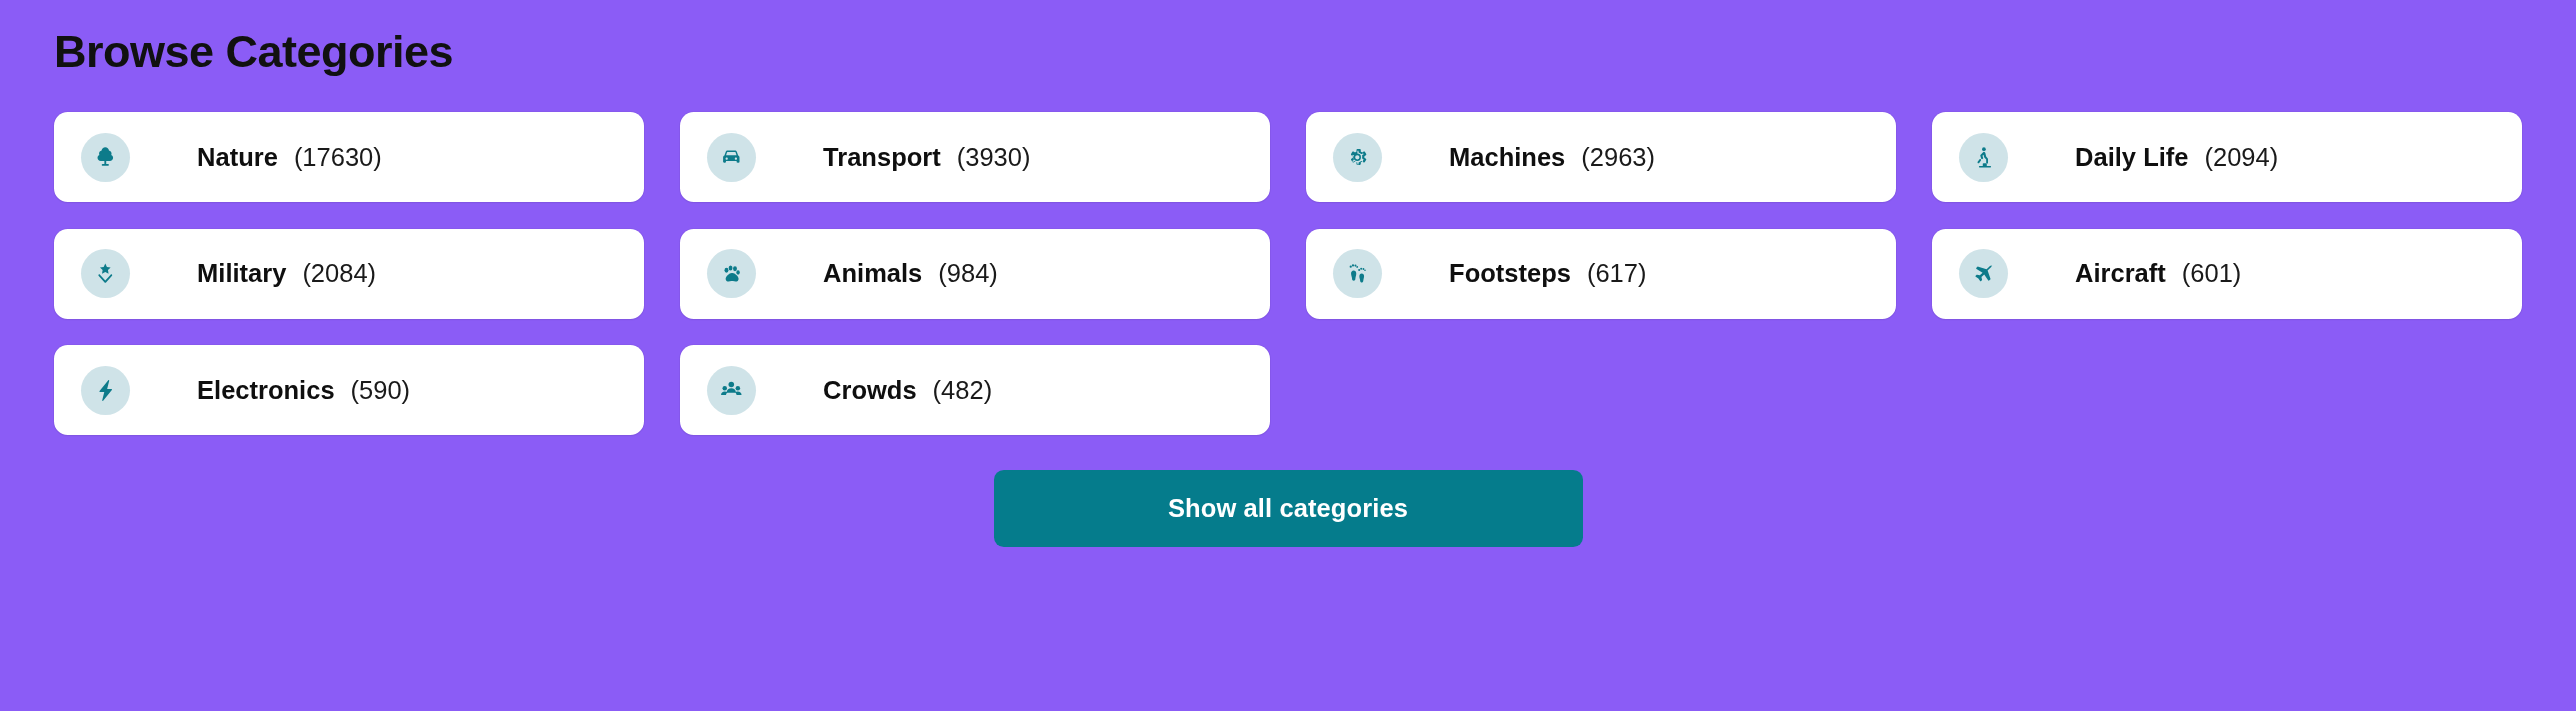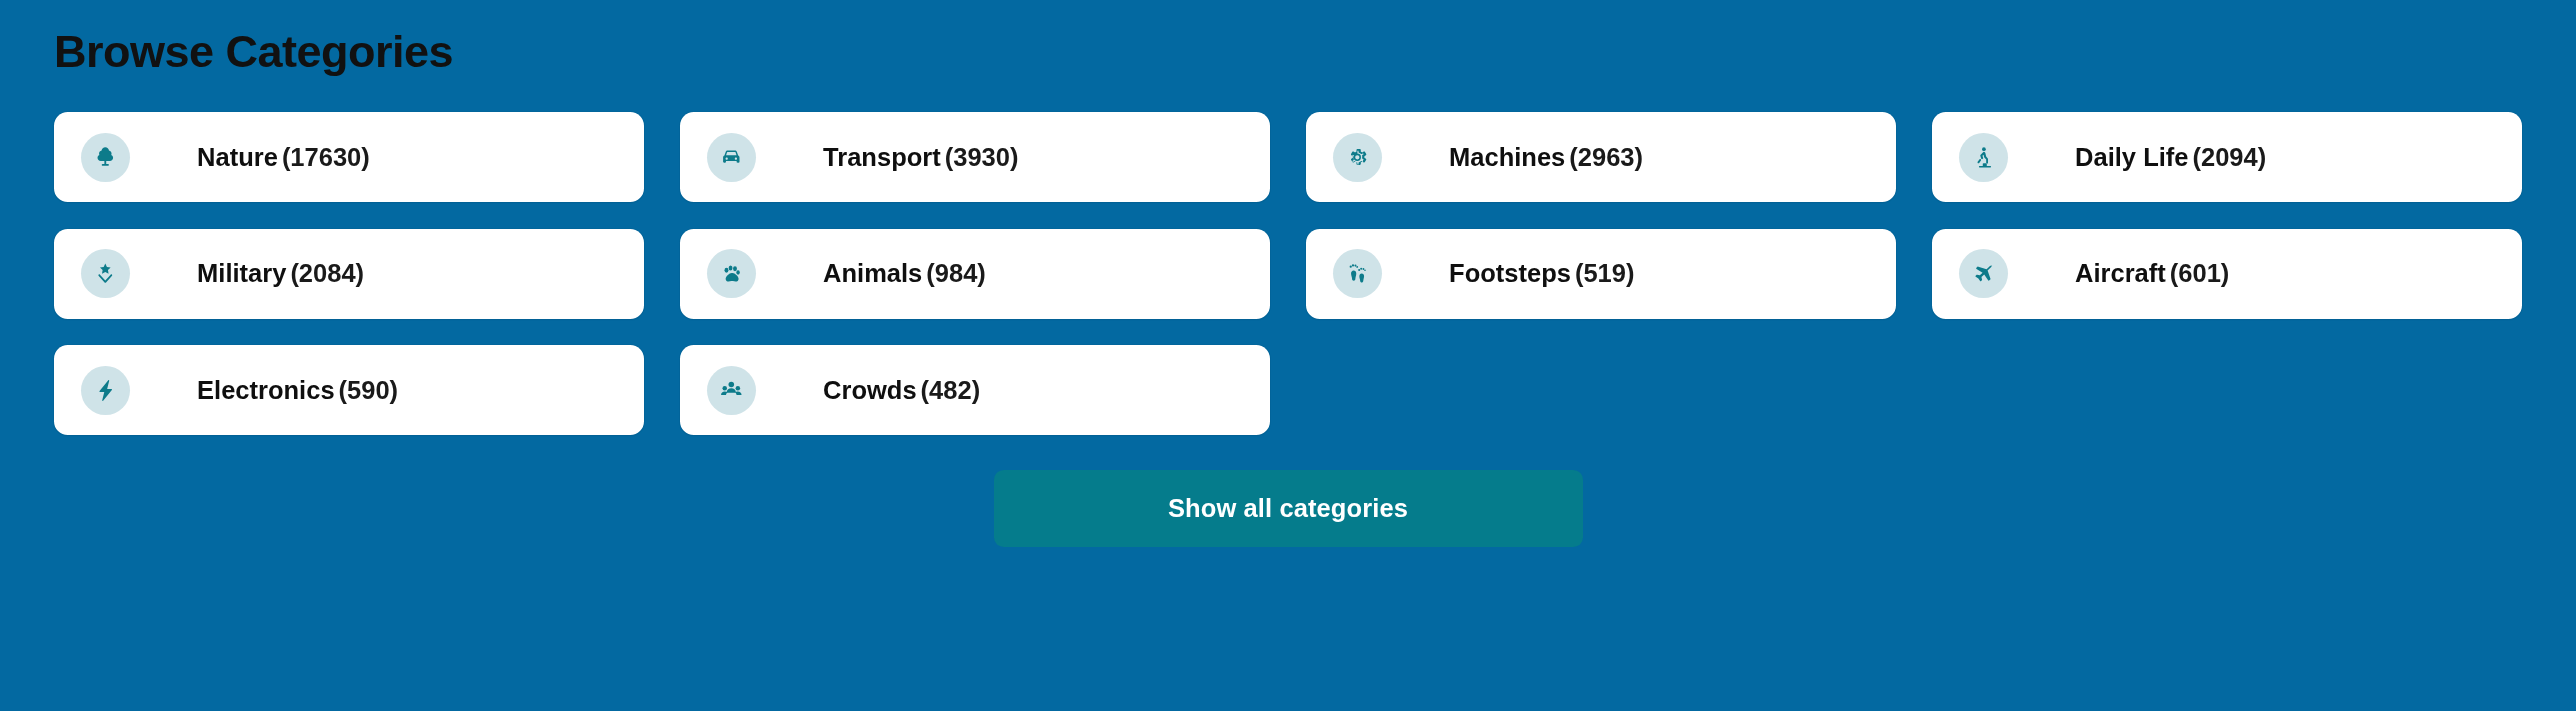--- a/index.html
+++ b/index.html
@@ -8,21 +8,21 @@
     width: 2576px;
     height: 711px;
     background: #f8f8f8;
     font-family: "Liberation Sans", sans-serif;
     overflow: hidden;
   }
 
   .page {
     width: 2576px;
     height: 711px;
-    background: #0369a1;
+    background: #8b5cf6;
     padding: 0 54px;
     position: relative;
   }
 
   .page-title {
     font-size: 45px;
     font-weight: bold;
     color: #111111;
     letter-spacing: -0.5px;
     padding-top: 25.5px;
@@ -74,23 +74,23 @@
     line-height: 1;
   }
 
   .card-name {
     font-weight: bold;
     color: #0f0f0f;
     margin-left: 48px;
   }
 
   .card-count {
-    font-weight: bold;
+    font-weight: normal;
     color: #1a1a1a;
-    margin-left: 4px;
+    margin-left: 16px;
   }
 
   .footer-action {
     margin-top: 35px;
     display: flex;
     justify-content: center;
   }
 
   .show-all-button {
     background: #057c8c;
@@ -178,21 +178,21 @@
             <circle cx="7.8" cy="4.3" r="1.1"></circle>
             <circle cx="10.2" cy="4.5" r="1"></circle>
             <circle cx="11.9" cy="5.8" r=".9"></circle>
             <path d="M16.3 12.1c-1.4 0-2.3 1.2-2.3 2.7 0 .9.2 1.8.5 2.7.2.8.3 1.5.3 2.1 0 .8.7 1.5 1.5 1.5s1.5-.7 1.5-1.5c0-.7.2-1.5.4-2.3.3-.9.4-1.8.4-2.6 0-1.5-.9-2.6-2.3-2.6z"></path>
             <circle cx="13.8" cy="8.8" r="1"></circle>
             <circle cx="15.8" cy="7.6" r="1"></circle>
             <circle cx="18" cy="7.8" r=".9"></circle>
             <circle cx="19.5" cy="9" r=".8"></circle>
           </svg>
         </span>
-        <span class="card-text"><span class="card-name">Footsteps</span><span class="card-count">(519)</span></span>
+        <span class="card-text"><span class="card-name">Footsteps</span><span class="card-count">(617)</span></span>
       </div>
       <div class="category-card">
         <span class="icon-badge">
           <svg viewBox="0 0 24 24">
             <path d="M20.9 4.9c-.6-.6-1.6-.6-2.4.1l-3.3 3.1-8.1-2.6c-.3-.1-.6 0-.8.2l-1 .9c-.4.3-.3.9.1 1.2l5.9 3.6-2.7 2.6-2.7-.5c-.2 0-.5 0-.6.2l-.8.7c-.3.3-.3.8.1 1l2.6 1.6 1.7 2.5c.2.3.7.4 1 .1l.7-.7c.2-.2.2-.4.2-.6l-.6-2.6 2.7-2.6 3.8 5.7c.3.4.9.5 1.2.1l.9-.9c.2-.2.3-.5.2-.8l-2.8-7.9 3.3-3.1c.8-.7.8-1.7.2-2.3z"></path>
           </svg>
         </span>
         <span class="card-text"><span class="card-name">Aircraft</span><span class="card-count">(601)</span></span>
       </div>
       <div class="category-card">

